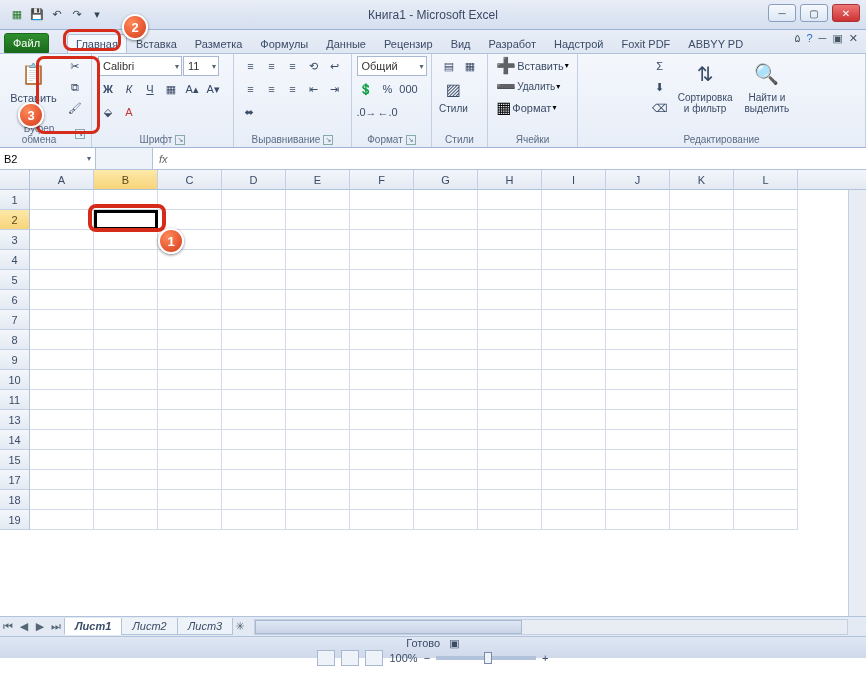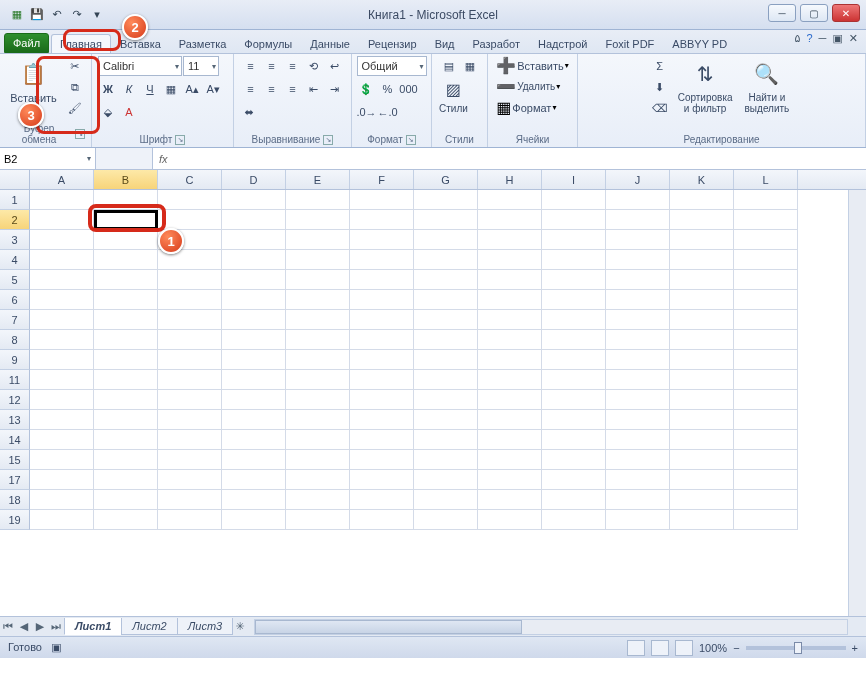--- a/index.html
+++ b/index.html
@@ -10,21 +10,21 @@
 .titlebar .qat { display: flex; align-items: center; gap: 2px; padding-left: 8px; }
 .titlebar .qat-icon { width: 18px; height: 18px; display: flex; align-items: center; justify-content: center; font-size: 11px; color: #345; }
 .titlebar .title { position: absolute; left: 50%; transform: translateX(-50%); font-size: 12px; color: #3b4a63; }
 .titlebar .winbtns { position: absolute; right: 6px; top: 4px; display: flex; gap: 4px; }
 .winbtn { width: 28px; height: 18px; border: 1px solid #8aa0c0; background: linear-gradient(#f6f9fd,#dde7f4); border-radius: 3px; display: flex; align-items: center; justify-content: center; font-size: 10px; color: #345; }
 .winbtn.close { background: linear-gradient(#e77,#c33); color: #fff; border-color: #a33; }
 
 
 .tabs { height: 24px; background: linear-gradient(#e8edf6,#dfe7f3); display: flex; align-items: flex-end; padding-left: 4px; border-bottom: 1px solid #b3c2db; position: relative; }
 .tab { padding: 3px 8px; font-size: 11px; color: #3a4b66; border: 1px solid transparent; border-bottom: none; position: relative; }
-.tab.file { background: linear-gradient(#2f8f2f,#1a6b1a); color: #fff; border: 1px solid #1a6b1a; border-radius: 3px 3px 0 0; margin-right: 2px; }
+.tab.file { background: linear-gradient(#2f8f2f,#1a6b1a); color: #fff; border: 1px solid #1a6b1a; border-radius: 3px 3px 0 0; margin-right: 18px; }
 .tab.active { background: #f4f7fc; border-color: #b3c2db; border-radius: 3px 3px 0 0; color: #3a4b66; font-weight: 500; }
 .tabs .right-icons { position: absolute; right: 8px; top: 2px; display: flex; gap: 6px; font-size: 11px; color: #456; }
 
 
 .ribbon { height: 94px; background: linear-gradient(#f4f7fc,#e8eef8); display: flex; border-bottom: 1px solid #9fb4d4; }
 .group { border-right: 1px solid #c3d0e4; padding: 2px 6px 0; display: flex; flex-direction: column; justify-content: space-between; align-items: center; }
 .group-body { flex: 1; display: flex; align-items: flex-start; gap: 4px; }
 .group-label { font-size: 10px; color: #5a6b86; padding: 1px 0 2px; text-align: center; width: 100%; display: flex; align-items: center; justify-content: center; gap: 3px; }
 .group-label .dlaunch { width: 10px; height: 10px; border: 1px solid #8aa; font-size: 7px; display: inline-flex; align-items: center; justify-content: center; }
 
@@ -59,21 +59,21 @@
 
 
 .sheettabs { height: 20px; display: flex; align-items: center; background: #e4eaf3; border-top: 1px solid #b3c2db; font-size: 11px; }
 .navarrow { width: 16px; text-align: center; color: #567; }
 .sheettab { padding: 2px 10px; border: 1px solid #b3c2db; border-top: none; background: #eef2f9; color: #3a4b66; margin-right: -1px; font-style: italic; }
 .sheettab.active { background: #fff; font-weight: bold; border-bottom: 1px solid #fff; }
 .hscroll { flex: 1; height: 16px; margin: 0 18px 0 6px; background: #e8ecf3; border: 1px solid #c3d0e4; position: relative; }
 .hscroll .thumb { position: absolute; left: 0; width: 45%; height: 100%; background: linear-gradient(#dfe7f3,#c8d4e6); border: 1px solid #a8b8d0; }
 
 
-.status { height: 22px; background: linear-gradient(#dfe7f3,#cfd9eb); display: flex; align-items: center; padding: 0 8px; font-size: 11px; color: #3a4b66; border-top: 1px solid #b3c2db; justify-content: space-between; }
+.status { height: 22px; background: linear-gradient(#dfe7f3,#cfd9eb); display: flex; align-items: center; padding: 0 8px; font-size: 11px; color: #3a4b66; border-top: 1px solid #b3c2db; justify-content: space-between; flex-direction: column; }
 .status .right { display: flex; align-items: center; gap: 6px; }
 .viewbtn { width: 18px; height: 16px; border: 1px solid #a8b8d0; background: #eef2f9; }
 .slider { width: 100px; height: 4px; background: #b3c2db; position: relative; }
 .slider .thumb { position: absolute; left: 48%; top: -4px; width: 8px; height: 12px; background: #eef2f9; border: 1px solid #7a8aa8; }
 
 
 .callout { position: absolute; width: 26px; height: 26px; border-radius: 50%; background: radial-gradient(circle at 35% 30%, #ff8a5a, #d63a1a); color: #fff; font-weight: bold; font-size: 13px; display: flex; align-items: center; justify-content: center; border: 2px solid #fff; box-shadow: 0 1px 3px rgba(0,0,0,.5); z-index: 30; }
 .redbox { position: absolute; border: 3px solid #d62a1a; border-radius: 8px; z-index: 20; pointer-events: none; }
 .selcell { position: absolute; border: 3px solid #000; background: #fff; z-index: 15; }
 </style>
@@ -426,36 +426,36 @@
         <div class="cell"></div>
         <div class="cell"></div>
         <div class="cell"></div>
         <div class="cell"></div>
         <div class="cell"></div>
         <div class="cell"></div>
         <div class="cell"></div>
         <div class="cell"></div>
       </div>
       <div class="gridrow">
+        <div class="rowhead">10</div>
+        <div class="cell"></div>
+        <div class="cell"></div>
+        <div class="cell"></div>
+        <div class="cell"></div>
+        <div class="cell"></div>
+        <div class="cell"></div>
+        <div class="cell"></div>
+        <div class="cell"></div>
+        <div class="cell"></div>
+        <div class="cell"></div>
+        <div class="cell"></div>
+        <div class="cell"></div>
+      </div>
+      <div class="gridrow">
         <div class="rowhead">11</div>
-        <div class="cell"></div>
-        <div class="cell"></div>
-        <div class="cell"></div>
-        <div class="cell"></div>
-        <div class="cell"></div>
-        <div class="cell"></div>
-        <div class="cell"></div>
-        <div class="cell"></div>
-        <div class="cell"></div>
-        <div class="cell"></div>
-        <div class="cell"></div>
-        <div class="cell"></div>
-      </div>
-      <div class="gridrow">
-        <div class="rowhead">12</div>
         <div class="cell"></div>
         <div class="cell"></div>
         <div class="cell"></div>
         <div class="cell"></div>
         <div class="cell"></div>
         <div class="cell"></div>
         <div class="cell"></div>
         <div class="cell"></div>
         <div class="cell"></div>
         <div class="cell"></div>

